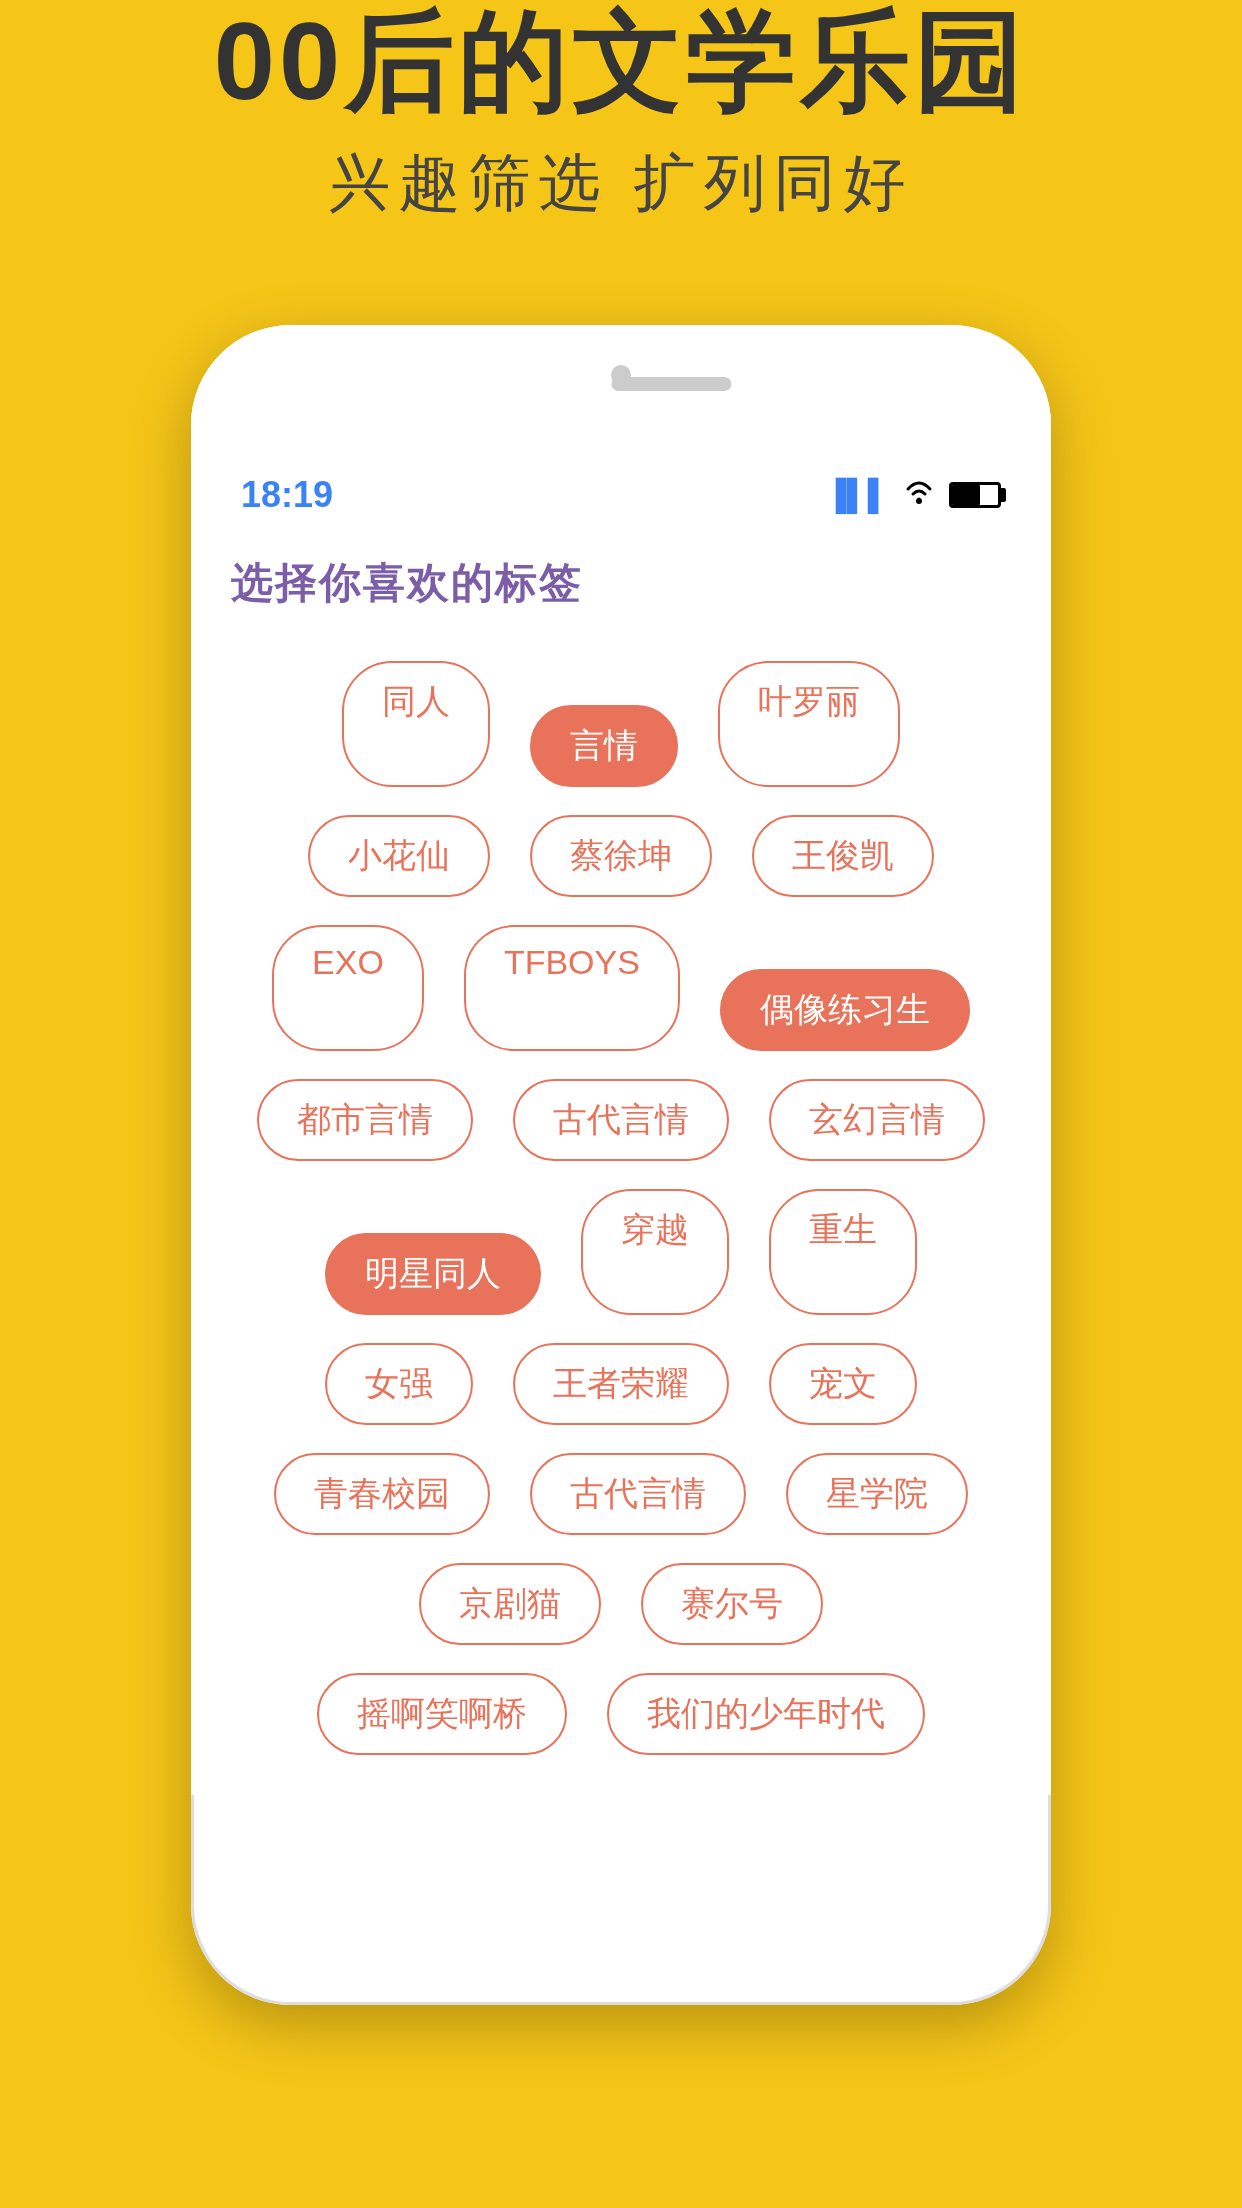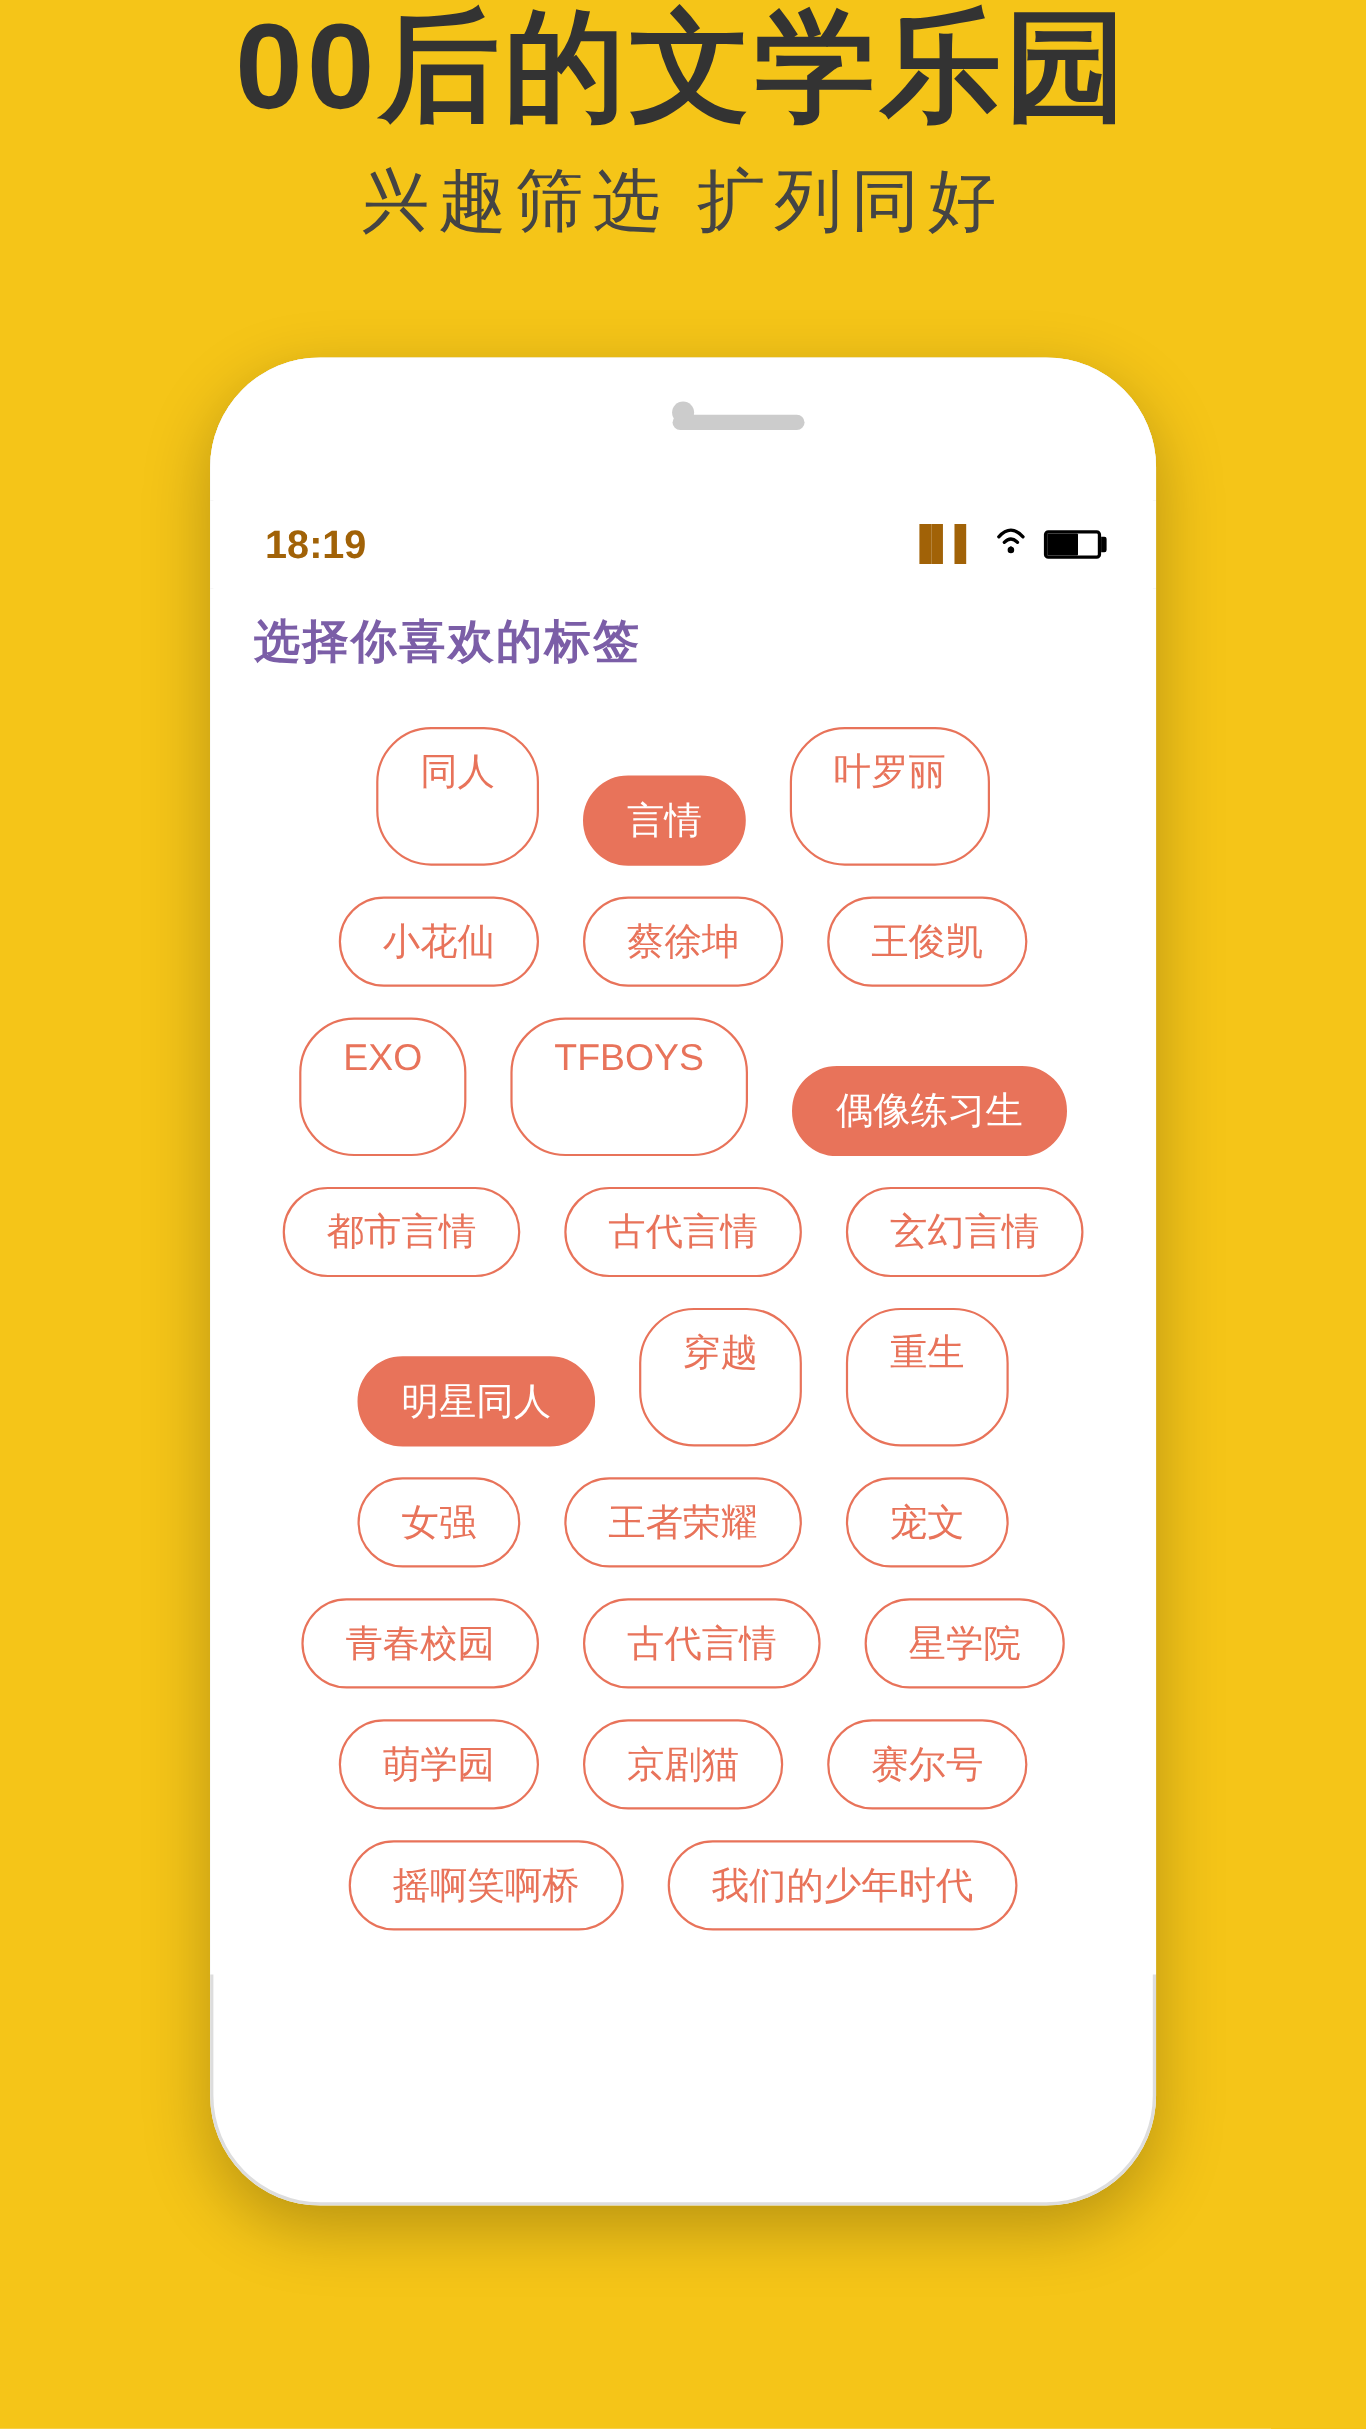--- a/index.html
+++ b/index.html
@@ -84,21 +84,21 @@
     .status-bar {
       width: 100%;
       height: 80px;
       background: #fff;
       display: flex;
       align-items: center;
       justify-content: space-between;
       padding: 0 50px;
       font-size: 36px;
       font-weight: 600;
-      color: #a16207;
+      color: #3b82f6;
     }
 
     .status-right {
       display: flex;
       align-items: center;
       gap: 14px;
     }
 
     .signal-icon {
       font-size: 30px;
@@ -252,21 +252,20 @@
           <div class="tag">女强</div>
           <div class="tag">王者荣耀</div>
           <div class="tag">宠文</div>
         </div>
         <div class="tags-row">
           <div class="tag">青春校园</div>
           <div class="tag">古代言情</div>
           <div class="tag">星学院</div>
         </div>
         <div class="tags-row">
-          <div class="tag">萌学园</div>
           <div class="tag">京剧猫</div>
           <div class="tag">赛尔号</div>
         </div>
         <div class="tags-row">
           <div class="tag">摇啊笑啊桥</div>
           <div class="tag">我们的少年时代</div>
         </div>
       </div>
   </div>
 </div>

